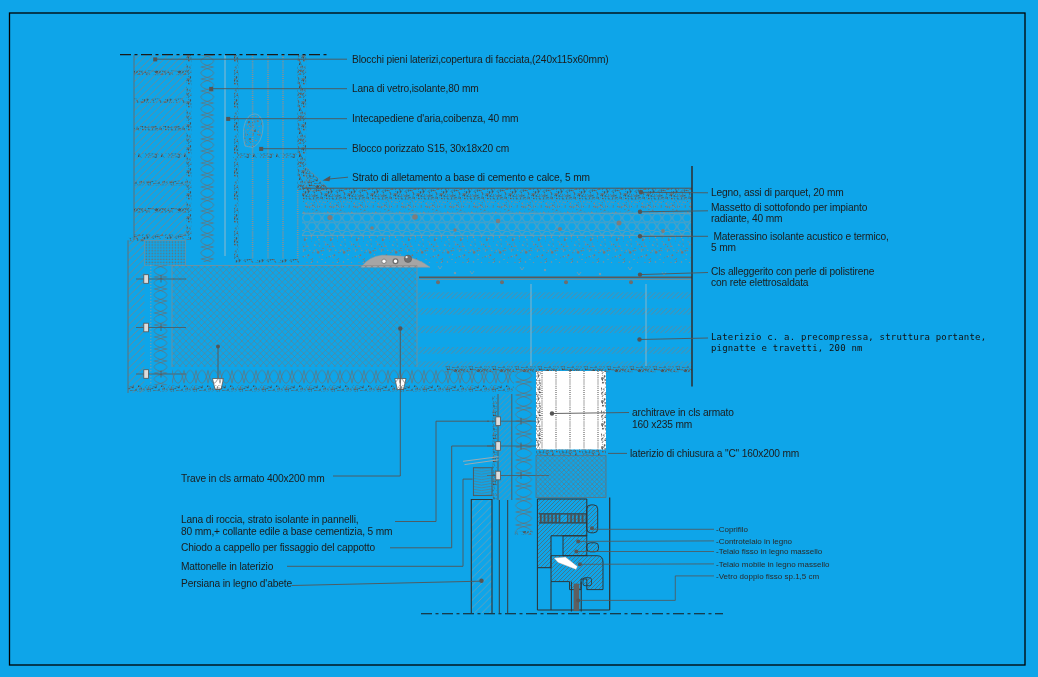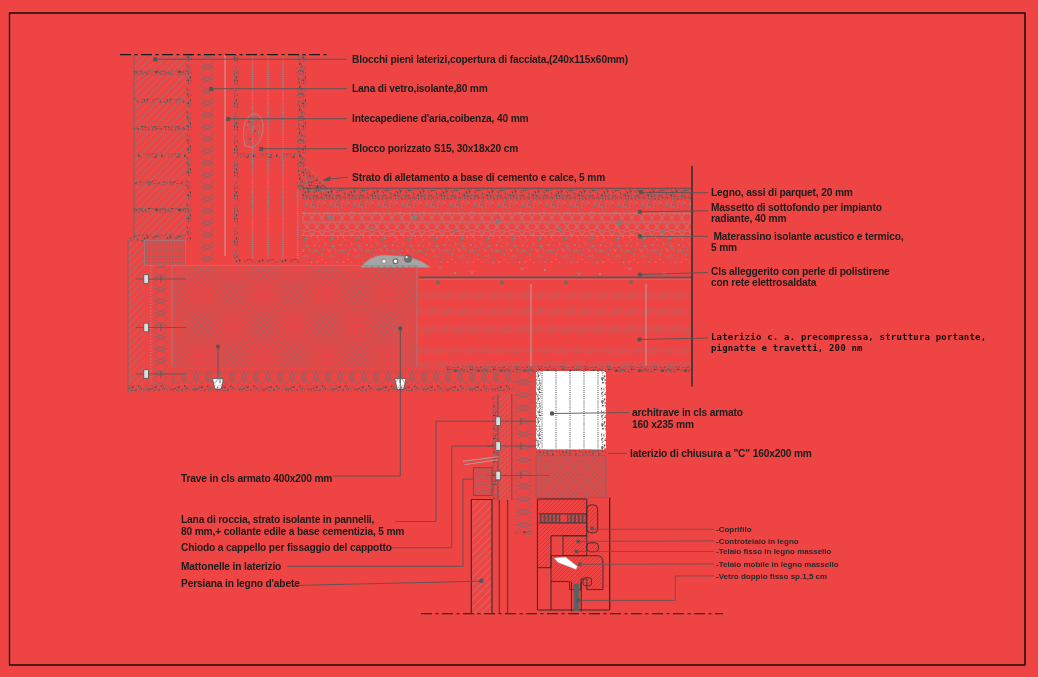--- a/index.html
+++ b/index.html
@@ -1,17 +1,17 @@
 <!DOCTYPE html>
 <html><head>
 <meta charset="utf-8">
 <style>
   html,body{margin:0;padding:0;background:#ffffff;}
-  .page{position:relative;width:1038px;height:677px;background:#ef4444;overflow:hidden;
-        font-family:"Liberation Sans",sans-serif;font-weight:bold;}
+  .page{position:relative;width:1038px;height:677px;background:#0ea5e9;overflow:hidden;
+        font-family:"Liberation Sans",sans-serif;}
   svg{display:block;}
   text{fill:#1c1c1c;}
   .lbl{font-family:"Liberation Sans",sans-serif;font-size:10.2px;letter-spacing:-0.15px;}
   .lbl-small{font-family:"Liberation Sans",sans-serif;font-size:8px;letter-spacing:0px;fill:#2a2a2a;}
   .lbl-mono{font-family:"DejaVu Sans Mono",monospace;font-size:9px;letter-spacing:0.2px;fill:#111;}
 </style>
 </head>
 <body>
 
 <div class="page">

